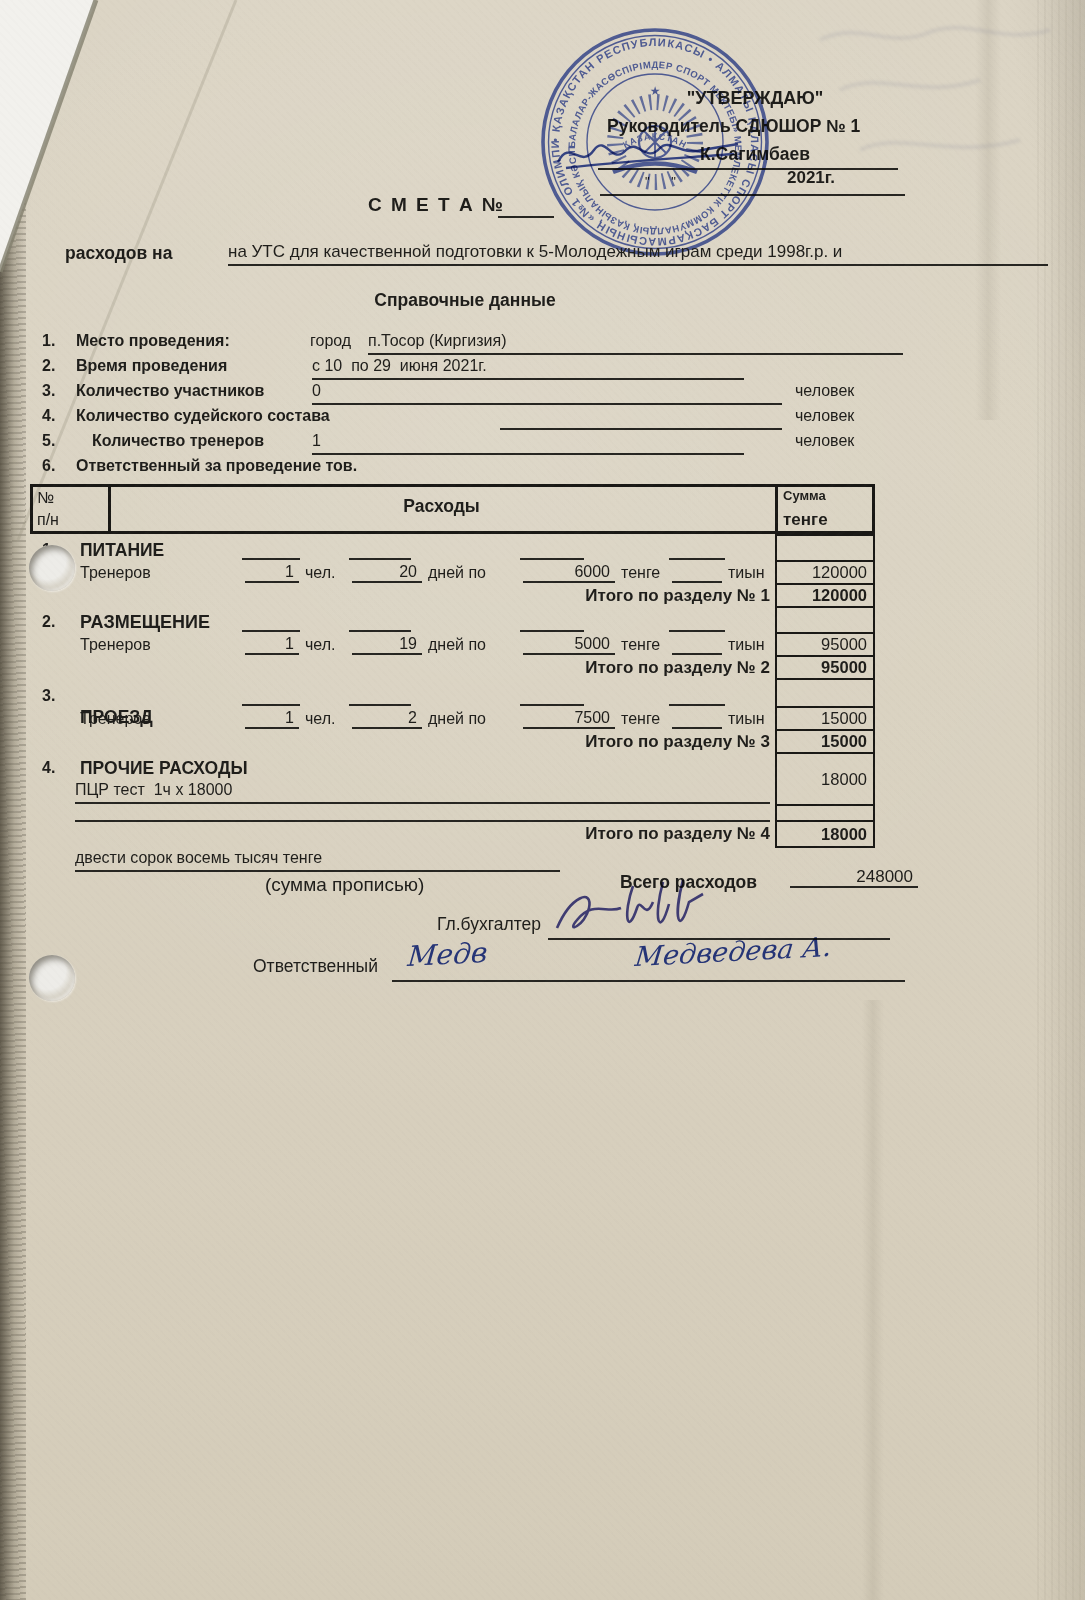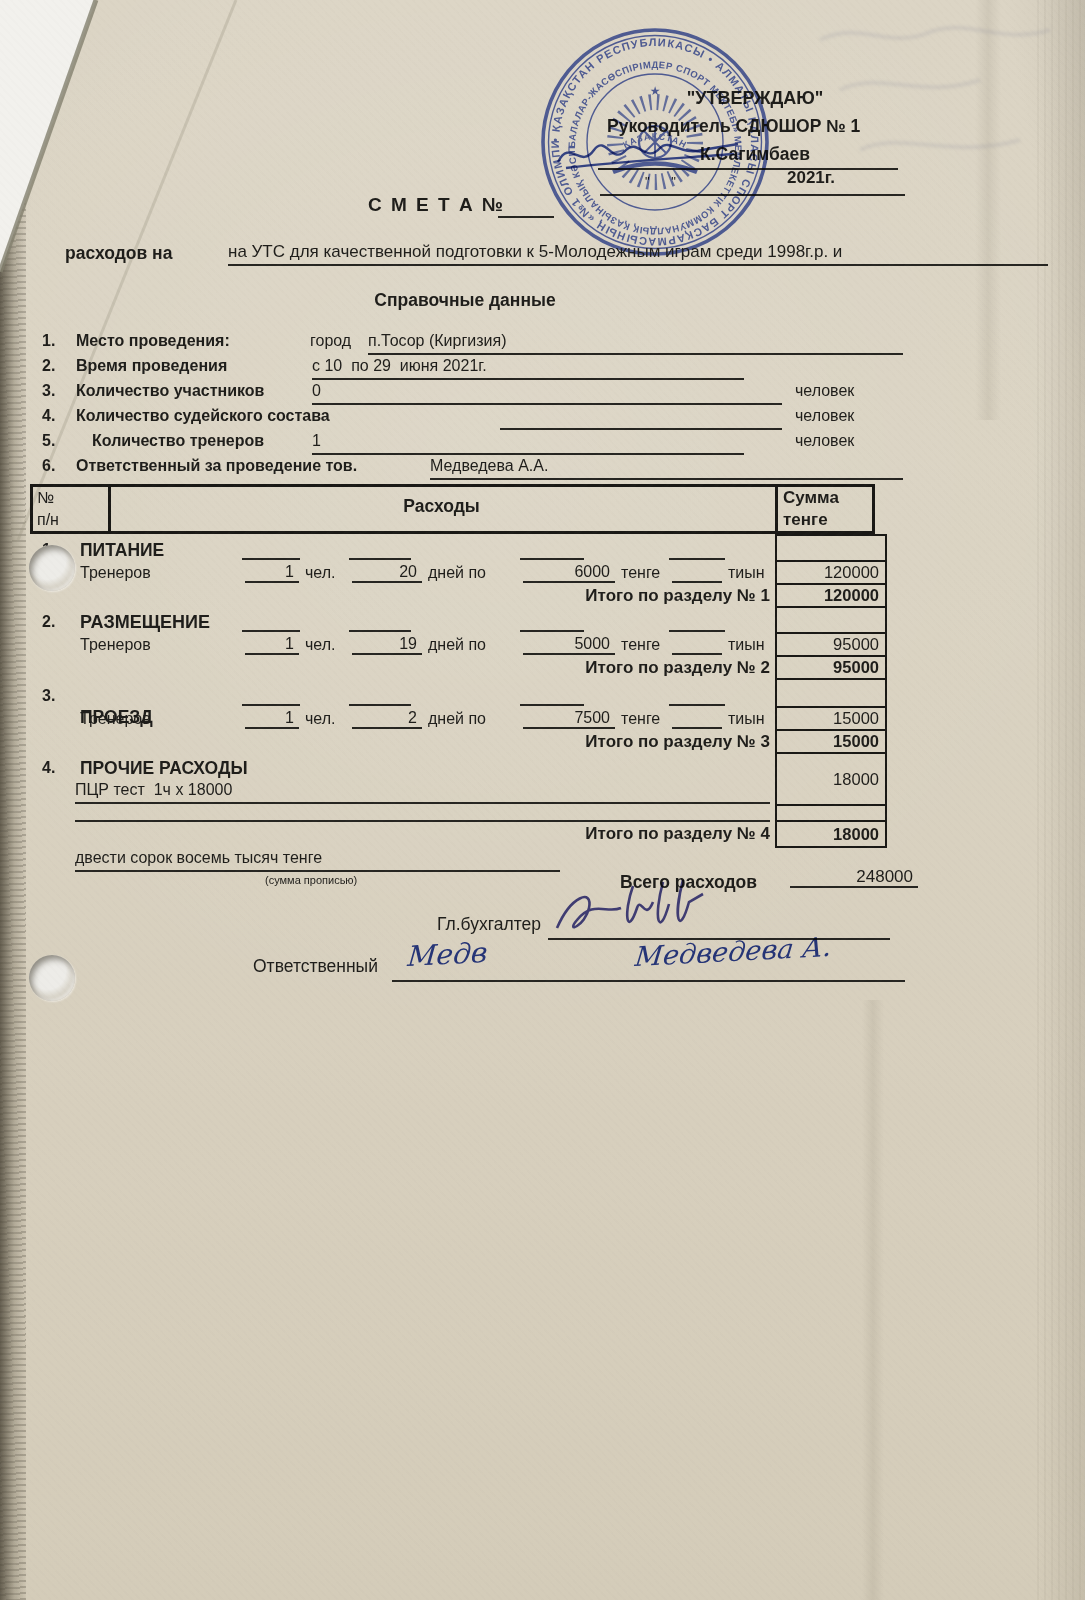--- a/index.html
+++ b/index.html
@@ -11,21 +11,21 @@
       linear-gradient(260deg, rgba(110,103,88,.10) 0%, transparent 6%),
       linear-gradient(180deg,#dcd5c5 0%,#dad3c2 35%,#d7cfbd 70%,#d4ccb9 100%);}
   .grain{position:absolute;inset:0;pointer-events:none;opacity:.5;background:
       repeating-linear-gradient(47deg, rgba(60,50,30,.02) 0 2px, transparent 2px 6px),
       repeating-linear-gradient(-33deg, rgba(255,255,255,.025) 0 3px, transparent 3px 9px);}
   .t{position:absolute;white-space:pre;line-height:1.2;}
   .b{font-weight:bold;}
   .ul{position:absolute;border-bottom:2px solid #262521;text-align:left;height:24px;line-height:24px;white-space:pre;}
   .ol{position:absolute;border-top:2px solid #262521;height:0;}
   .blank{position:absolute;border-bottom:2px solid #262521;height:22px;line-height:22px;text-align:right;padding-right:5px;box-sizing:border-box;}
-  .cell{position:absolute;left:775px;width:112px;border:2px solid #191815;box-sizing:border-box;
+  .cell{position:absolute;left:775px;width:100px;border:2px solid #191815;box-sizing:border-box;
         display:flex;align-items:center;justify-content:flex-end;padding-right:6px;font-size:16.5px;}
   .edge{position:absolute;left:0;top:0;width:26px;height:1600px;
     background:linear-gradient(90deg, rgba(82,76,62,.85), rgba(139,132,114,.45) 55%, rgba(200,195,180,0)),
       repeating-linear-gradient(176deg, rgba(35,30,20,.25) 0 2px, rgba(170,160,140,.15) 2px 6px);}
   .rightshade{position:absolute;right:0;top:0;width:48px;height:1600px;pointer-events:none;
     background:linear-gradient(270deg, rgba(120,112,95,.16), transparent),
       repeating-linear-gradient(90deg, rgba(90,82,65,.05) 0 2px, transparent 2px 7px);}
   .hole{position:absolute;left:29px;width:46px;height:46px;border-radius:50%;
     background:radial-gradient(circle at 40% 35%, #edece8 0 45%, #cdc7b8 75%, #b9b2a1 100%);
     box-shadow:inset 3px 4px 6px rgba(50,44,30,.5), inset -2px -2px 3px rgba(255,255,255,.55), 1px 1px 2px rgba(255,255,255,.5);}
@@ -119,29 +119,28 @@
   <div class="ul" style="left:500px;top:404px;width:282px;"></div>
   <div class="t" style="left:795px;top:406px;">человек</div>
 
   <div class="t b" style="left:42px;top:431px;">5.</div>
   <div class="t b" style="left:76px;top:431px;margin-left:16px;">Количество тренеров</div>
   <div class="ul" style="left:312px;top:429px;width:432px;">1</div>
   <div class="t" style="left:795px;top:431px;">человек</div>
 
   <div class="t b" style="left:42px;top:456px;">6.</div>
   <div class="t b" style="left:76px;top:456px;">Ответственный за проведение тов.</div>
-  <div class="ul" style="left:430px;top:454px;width:473px;">Медведева А.А.</div>
 
   <div style="position:absolute;left:30px;top:484px;width:845px;height:50px;border:3px solid #191815;box-sizing:border-box;"></div>
   <div style="position:absolute;left:108px;top:484px;width:0;height:50px;border-left:3px solid #191815;"></div>
   <div style="position:absolute;left:775px;top:484px;width:0;height:50px;border-left:3px solid #191815;"></div>
   <div class="t" style="left:37px;top:488px;font-size:16px;">№</div>
   <div class="t" style="left:37px;top:510px;font-size:16px;">п/н</div>
   <div class="t b" style="left:108px;top:496px;width:667px;text-align:center;font-size:17.5px;">Расходы</div>
-  <div class="t b" style="left:783px;top:488px;font-size:17px;">Сумма</div>
+  <div class="t b" style="left:783px;top:488px;font-size:13px;">Сумма</div>
   <div class="t b" style="left:783px;top:510px;font-size:17px;">тенге</div>
 
   <div class="cell" style="top:534px;height:28px;"></div>
   <div class="cell" style="top:560px;height:25px;">120000</div>
   <div class="cell b" style="top:583px;height:25px;">120000</div>
   <div class="cell" style="top:606px;height:28px;"></div>
   <div class="cell" style="top:632px;height:25px;">95000</div>
   <div class="cell b" style="top:655px;height:25px;">95000</div>
   <div class="cell" style="top:678px;height:30px;"></div>
   <div class="cell" style="top:706px;height:25px;">15000</div>
@@ -201,21 +200,21 @@
   <div class="t" style="left:728px;top:709px;">тиын</div>
   <div class="t b" style="left:470px;top:732px;width:300px;text-align:right;font-size:17px;">Итого по разделу № 3</div>
 
   <div class="t b" style="left:42px;top:758px;">4.</div>
   <div class="t b" style="left:80px;top:758px;font-size:17.5px;">ПРОЧИЕ РАСХОДЫ</div>
   <div class="ul" style="left:75px;top:778px;width:695px;">ПЦР тест  1ч х 18000</div>
   <div class="ul" style="left:75px;top:804px;width:695px;height:16px;"></div>
   <div class="t b" style="left:470px;top:824px;width:300px;text-align:right;font-size:17px;">Итого по разделу № 4</div>
 
   <div class="ul" style="left:75px;top:846px;width:485px;">двести сорок восемь тысяч тенге</div>
-  <div class="t" style="left:265px;top:874px;font-size:11px;text-align:right;">(сумма прописью)</div>
+  <div class="t" style="left:265px;top:874px;font-size:19px;text-align:right;">(сумма прописью)</div>
   <div class="t b" style="left:620px;top:872px;font-size:17.5px;">Всего расходов</div>
   <div class="blank" style="left:790px;top:866px;width:128px;font-size:17px;">248000</div>
 
   <div class="t" style="left:437px;top:914px;font-size:17.5px;">Гл.бухгалтер</div>
   <div class="ul" style="left:548px;top:914px;width:342px;"></div>
   <svg class="sig" style="left:545px;top:872px;" width="210" height="76">
     <g stroke="#3b3a8f" stroke-width="2.6" fill="none" opacity=".92">
       <path d="M12,56 C26,24 48,16 44,36 C40,54 20,62 32,48 C48,28 62,42 76,36"></path>
       <path d="M88,14 C78,42 82,66 92,36 C96,24 100,50 108,30"></path>
       <path d="M118,10 C108,46 114,68 124,32"></path>

